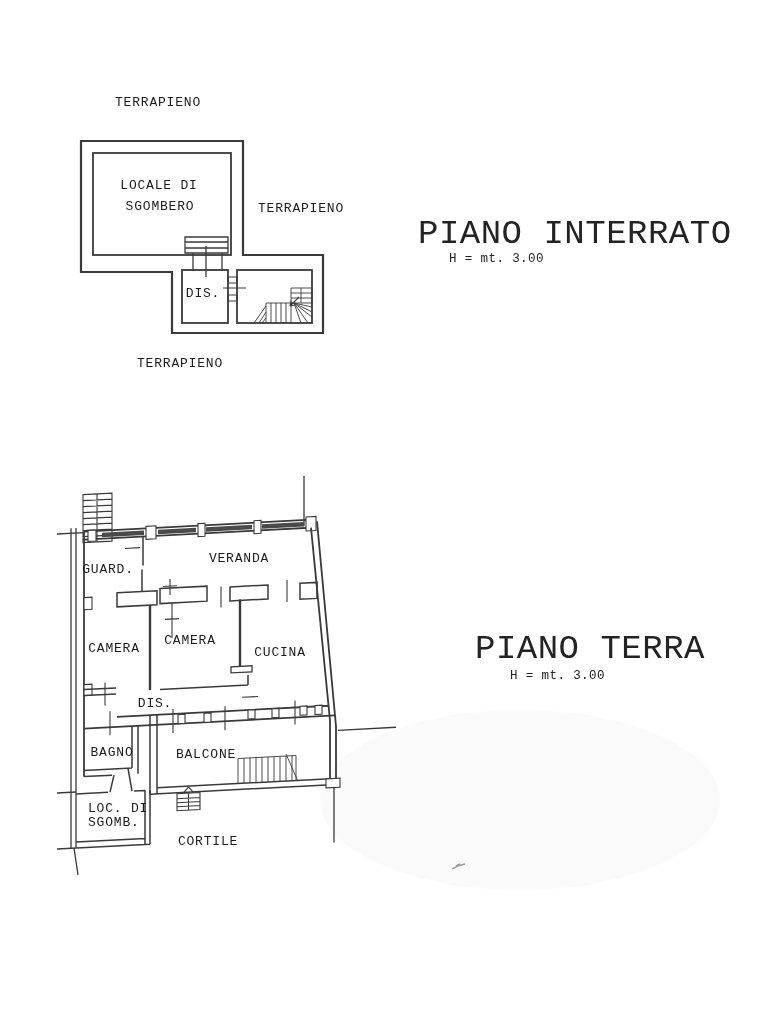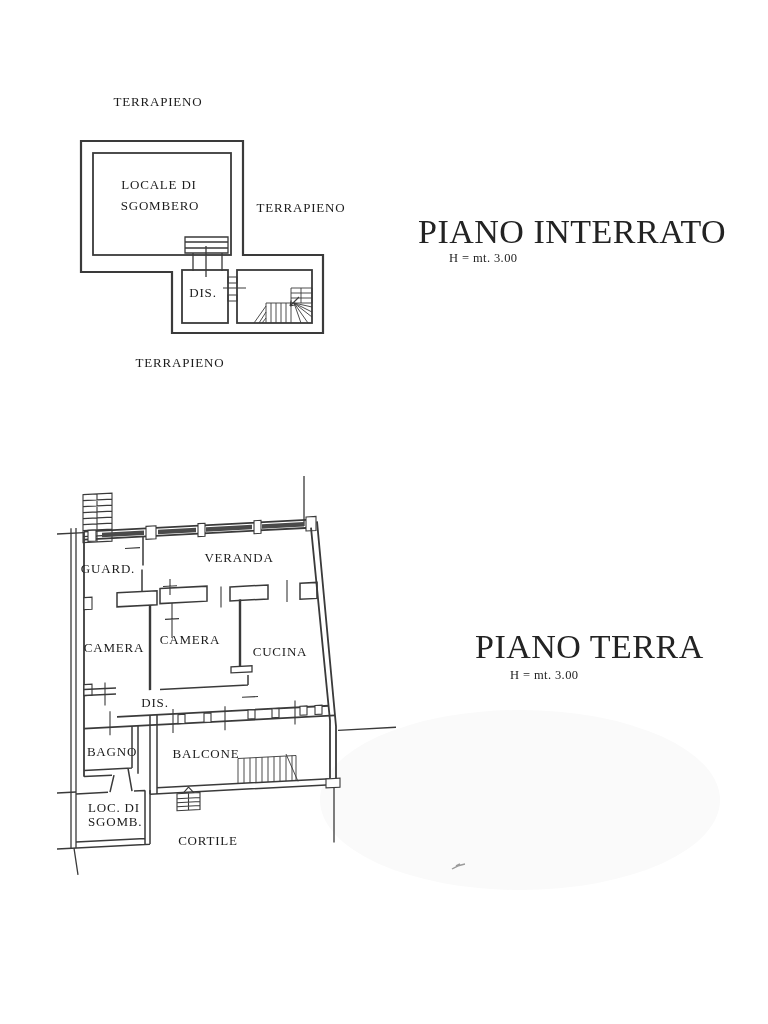--- a/index.html
+++ b/index.html
@@ -1,18 +1,18 @@
 <!DOCTYPE html>
 <html><head>
 <meta charset="utf-8">
 <style>
   html,body{margin:0;padding:0;background:#e8e8e8;}
   #page{
     position:relative;width:768px;height:1024px;background:#ffffff;
-    font-family:Liberation Serif, serif;overflow:hidden;
+    font-family:Liberation Mono, monospace;overflow:hidden;
   }
   svg{position:absolute;left:0;top:0;}
   .wall{stroke:#3a3a3a;fill:none;}
   .w22{stroke-width:2.2;} .w18{stroke-width:1.8;} .w15{stroke-width:1.5;}
   .w13{stroke-width:1.3;} .w11{stroke-width:1.1;} .w24{stroke-width:2.4;}
   .thin{stroke-width:0.9;}
   .jamb{fill:#ffffff;stroke:#3a3a3a;stroke-width:1.1;}
   .winfill{fill:#4a4a4a;stroke:none;}
   .lbl{fill:#1c1c1c;font-size:13px;letter-spacing:0.8px;}
   .lblm{text-anchor:middle;}

